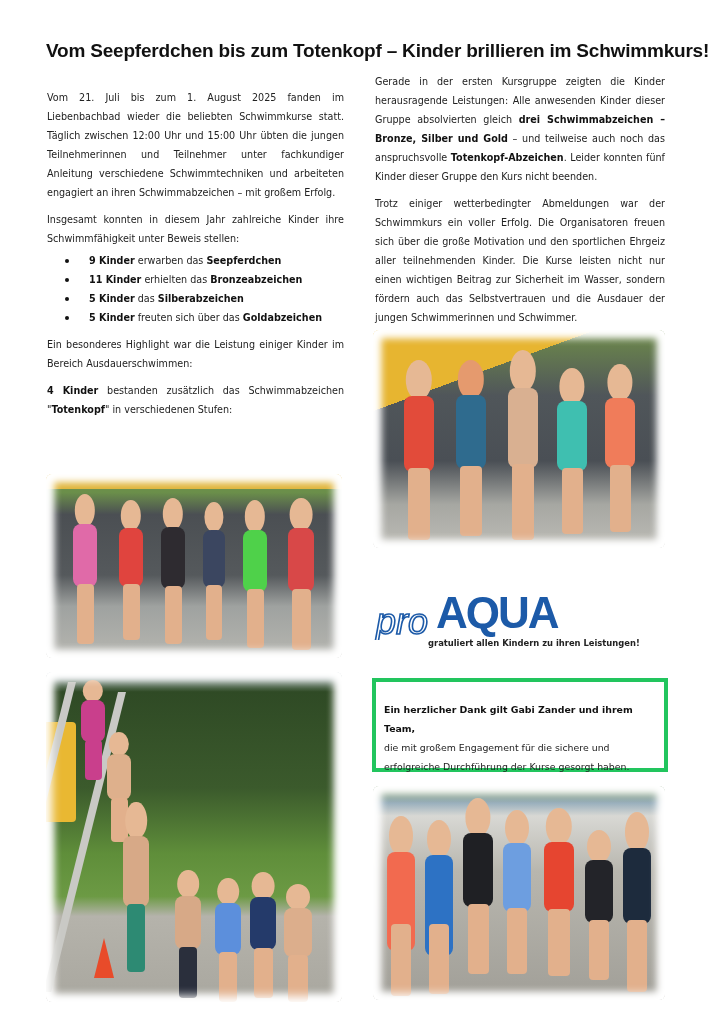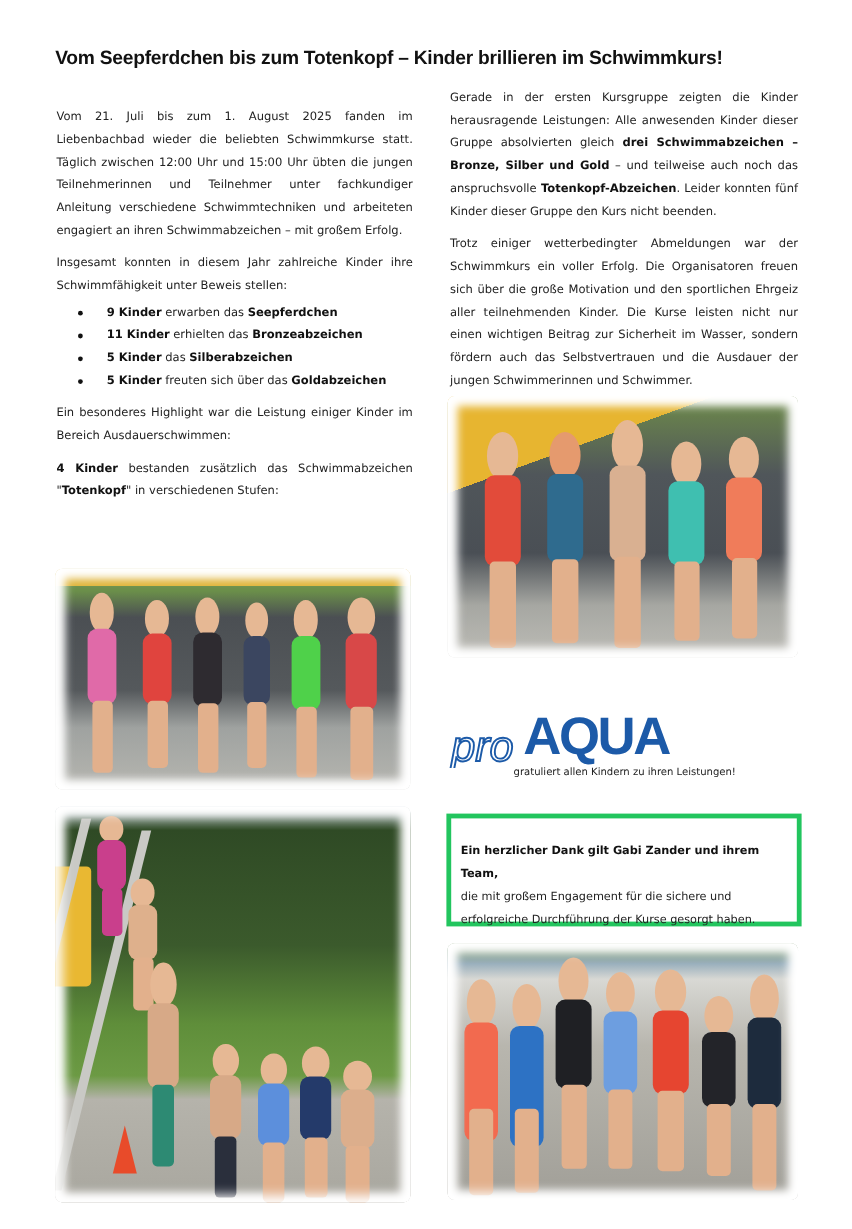--- a/index.html
+++ b/index.html
@@ -2,21 +2,21 @@
 <html><head>
 <meta charset="utf-8">
 <style>
   * { box-sizing: border-box; margin: 0; padding: 0; }
   html, body { width: 710px; height: 1024px; background: #ffffff; overflow: hidden; }
   body { position: relative; font-family: "Liberation Sans", sans-serif; color: #1a1a1a; }
 
   .title {
     position: absolute; left: 46px; top: 40px; width: 630px;
     font-family: "Liberation Sans", sans-serif; font-weight: bold;
-    font-size: 16px; letter-spacing: -0.2px; color: #111;
+    font-size: 19px; letter-spacing: -0.2px; color: #111;
     white-space: nowrap;
   }
 
   .col { position: absolute; font-family: "DejaVu Sans", sans-serif; font-size: 9.6px; line-height: 19px; color: #222; }
   .col-left { left: 47px; top: 88px; width: 297px; }
   .col-right { left: 375px; top: 72px; width: 290px; }
 
   .para { text-align: justify; margin-bottom: 8px; hyphens: auto; }
   .para b { font-weight: bold; color: #111; }
 
@@ -62,21 +62,21 @@
   .kid { position: absolute; border-radius: 40% 40% 20% 20%; }
   .kid .head { position: absolute; left: 50%; top: 0; width: 60%; height: 22%; transform: translateX(-50%); border-radius: 50%; background: #e6b894; }
   .kid .body { position: absolute; left: 15%; top: 20%; width: 70%; height: 42%; border-radius: 8px; }
   .kid .legs { position: absolute; left: 25%; top: 60%; width: 50%; height: 40%; background: #e2b08c; border-radius: 4px; }
 
   .logo {
     position: absolute; left: 374px; top: 580px; width: 210px; height: 60px;
   }
   .logo-tagline {
     position: absolute; left: 428px; top: 638px; width: 230px;
-    font-family: "DejaVu Sans", sans-serif; font-size: 8.4px; font-weight: normal;
+    font-family: "DejaVu Sans", sans-serif; font-size: 8.4px; font-weight: bold;
     color: #222; white-space: nowrap;
   }
 
   .thanks-box {
     position: absolute; left: 372px; top: 678px; width: 296px; height: 94px;
     border: 4px solid #22c55e; background: #fff;
     padding: 18px 8px 6px 8px;
     font-family: "DejaVu Sans", sans-serif; font-size: 9.4px; line-height: 19px; color: #222;
   }
   .thanks-box b { font-weight: bold; color: #111; display: block; }

